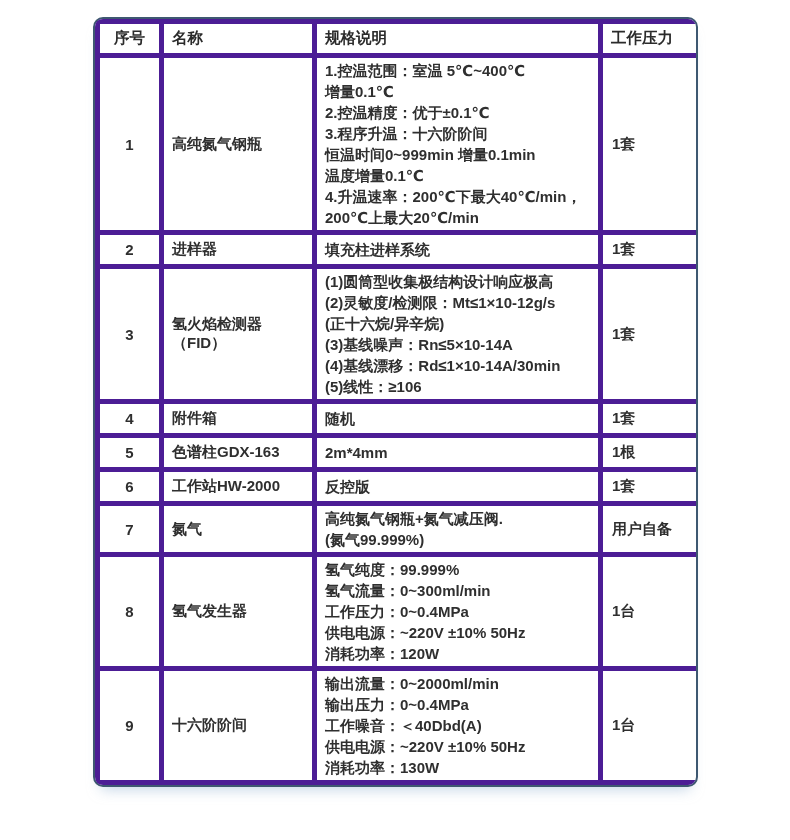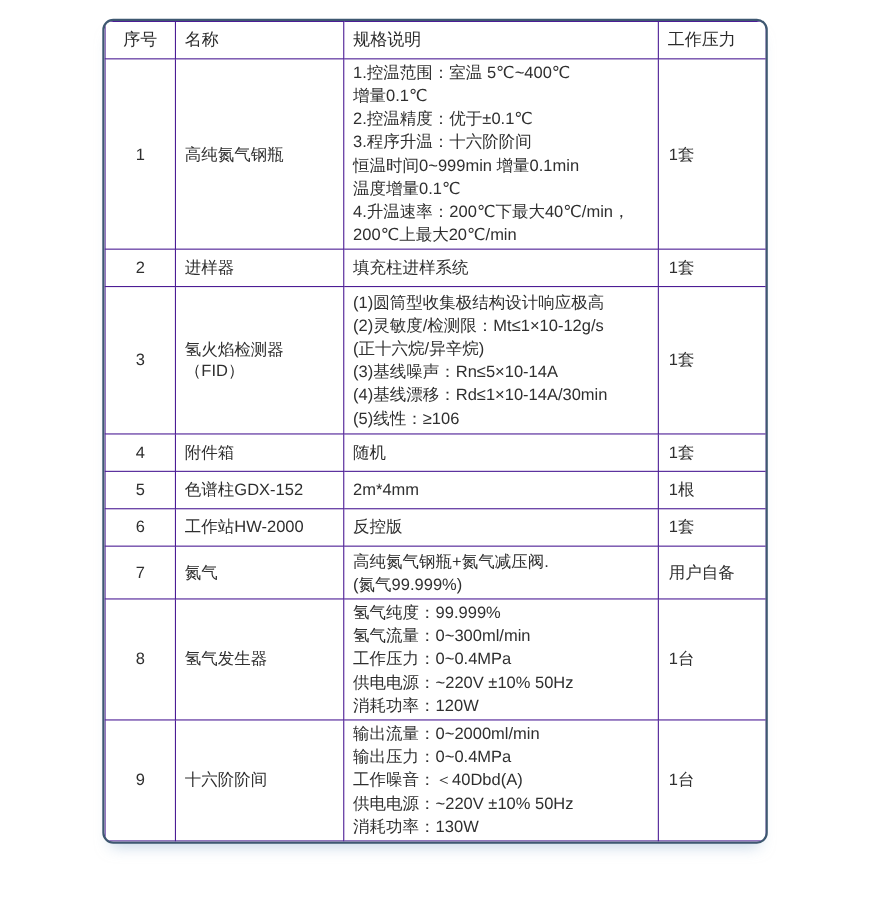--- a/index.html
+++ b/index.html
@@ -28,22 +28,22 @@
     font-weight:bold;
     letter-spacing:1px;
     display:flex; align-items:center; justify-content:center;
   }
   table {
     border-collapse:collapse;
     width:100%;
     table-layout:fixed;
   }
   th, td {
-    border:1px solid #4c1d95;
-    font-weight:normal;
+    border:5px solid #4c1d95;
+    font-weight:bold;
     font-size:15px;
     vertical-align:middle;
     padding:2px 4px 2px 8px;
     box-sizing:border-box;
     overflow:hidden;
   }
   th { text-align:left; height:32px; font-size:15.5px; color:#2b2b2b; }
   th.c-no, td.c-no { text-align:center; padding-left:2px; padding-right:2px; }
   td.c-spec { white-space:pre-line; line-height:21px; }
   td.c-qty { padding-left:9px; }
@@ -109,21 +109,21 @@
           <td class="c-qty">1套</td>
         </tr>
         <tr class="h34">
           <td class="c-no">4</td>
           <td class="c-name">附件箱</td>
           <td class="c-spec">随机</td>
           <td class="c-qty">1套</td>
         </tr>
         <tr class="h34">
           <td class="c-no">5</td>
-          <td class="c-name">色谱柱GDX-152</td>
+          <td class="c-name">色谱柱GDX-163</td>
           <td class="c-spec">2m*4mm</td>
           <td class="c-qty">1根</td>
         </tr>
         <tr class="h34">
           <td class="c-no">6</td>
           <td class="c-name">工作站HW-2000</td>
           <td class="c-spec">反控版</td>
           <td class="c-qty">1套</td>
         </tr>
         <tr class="h48">

